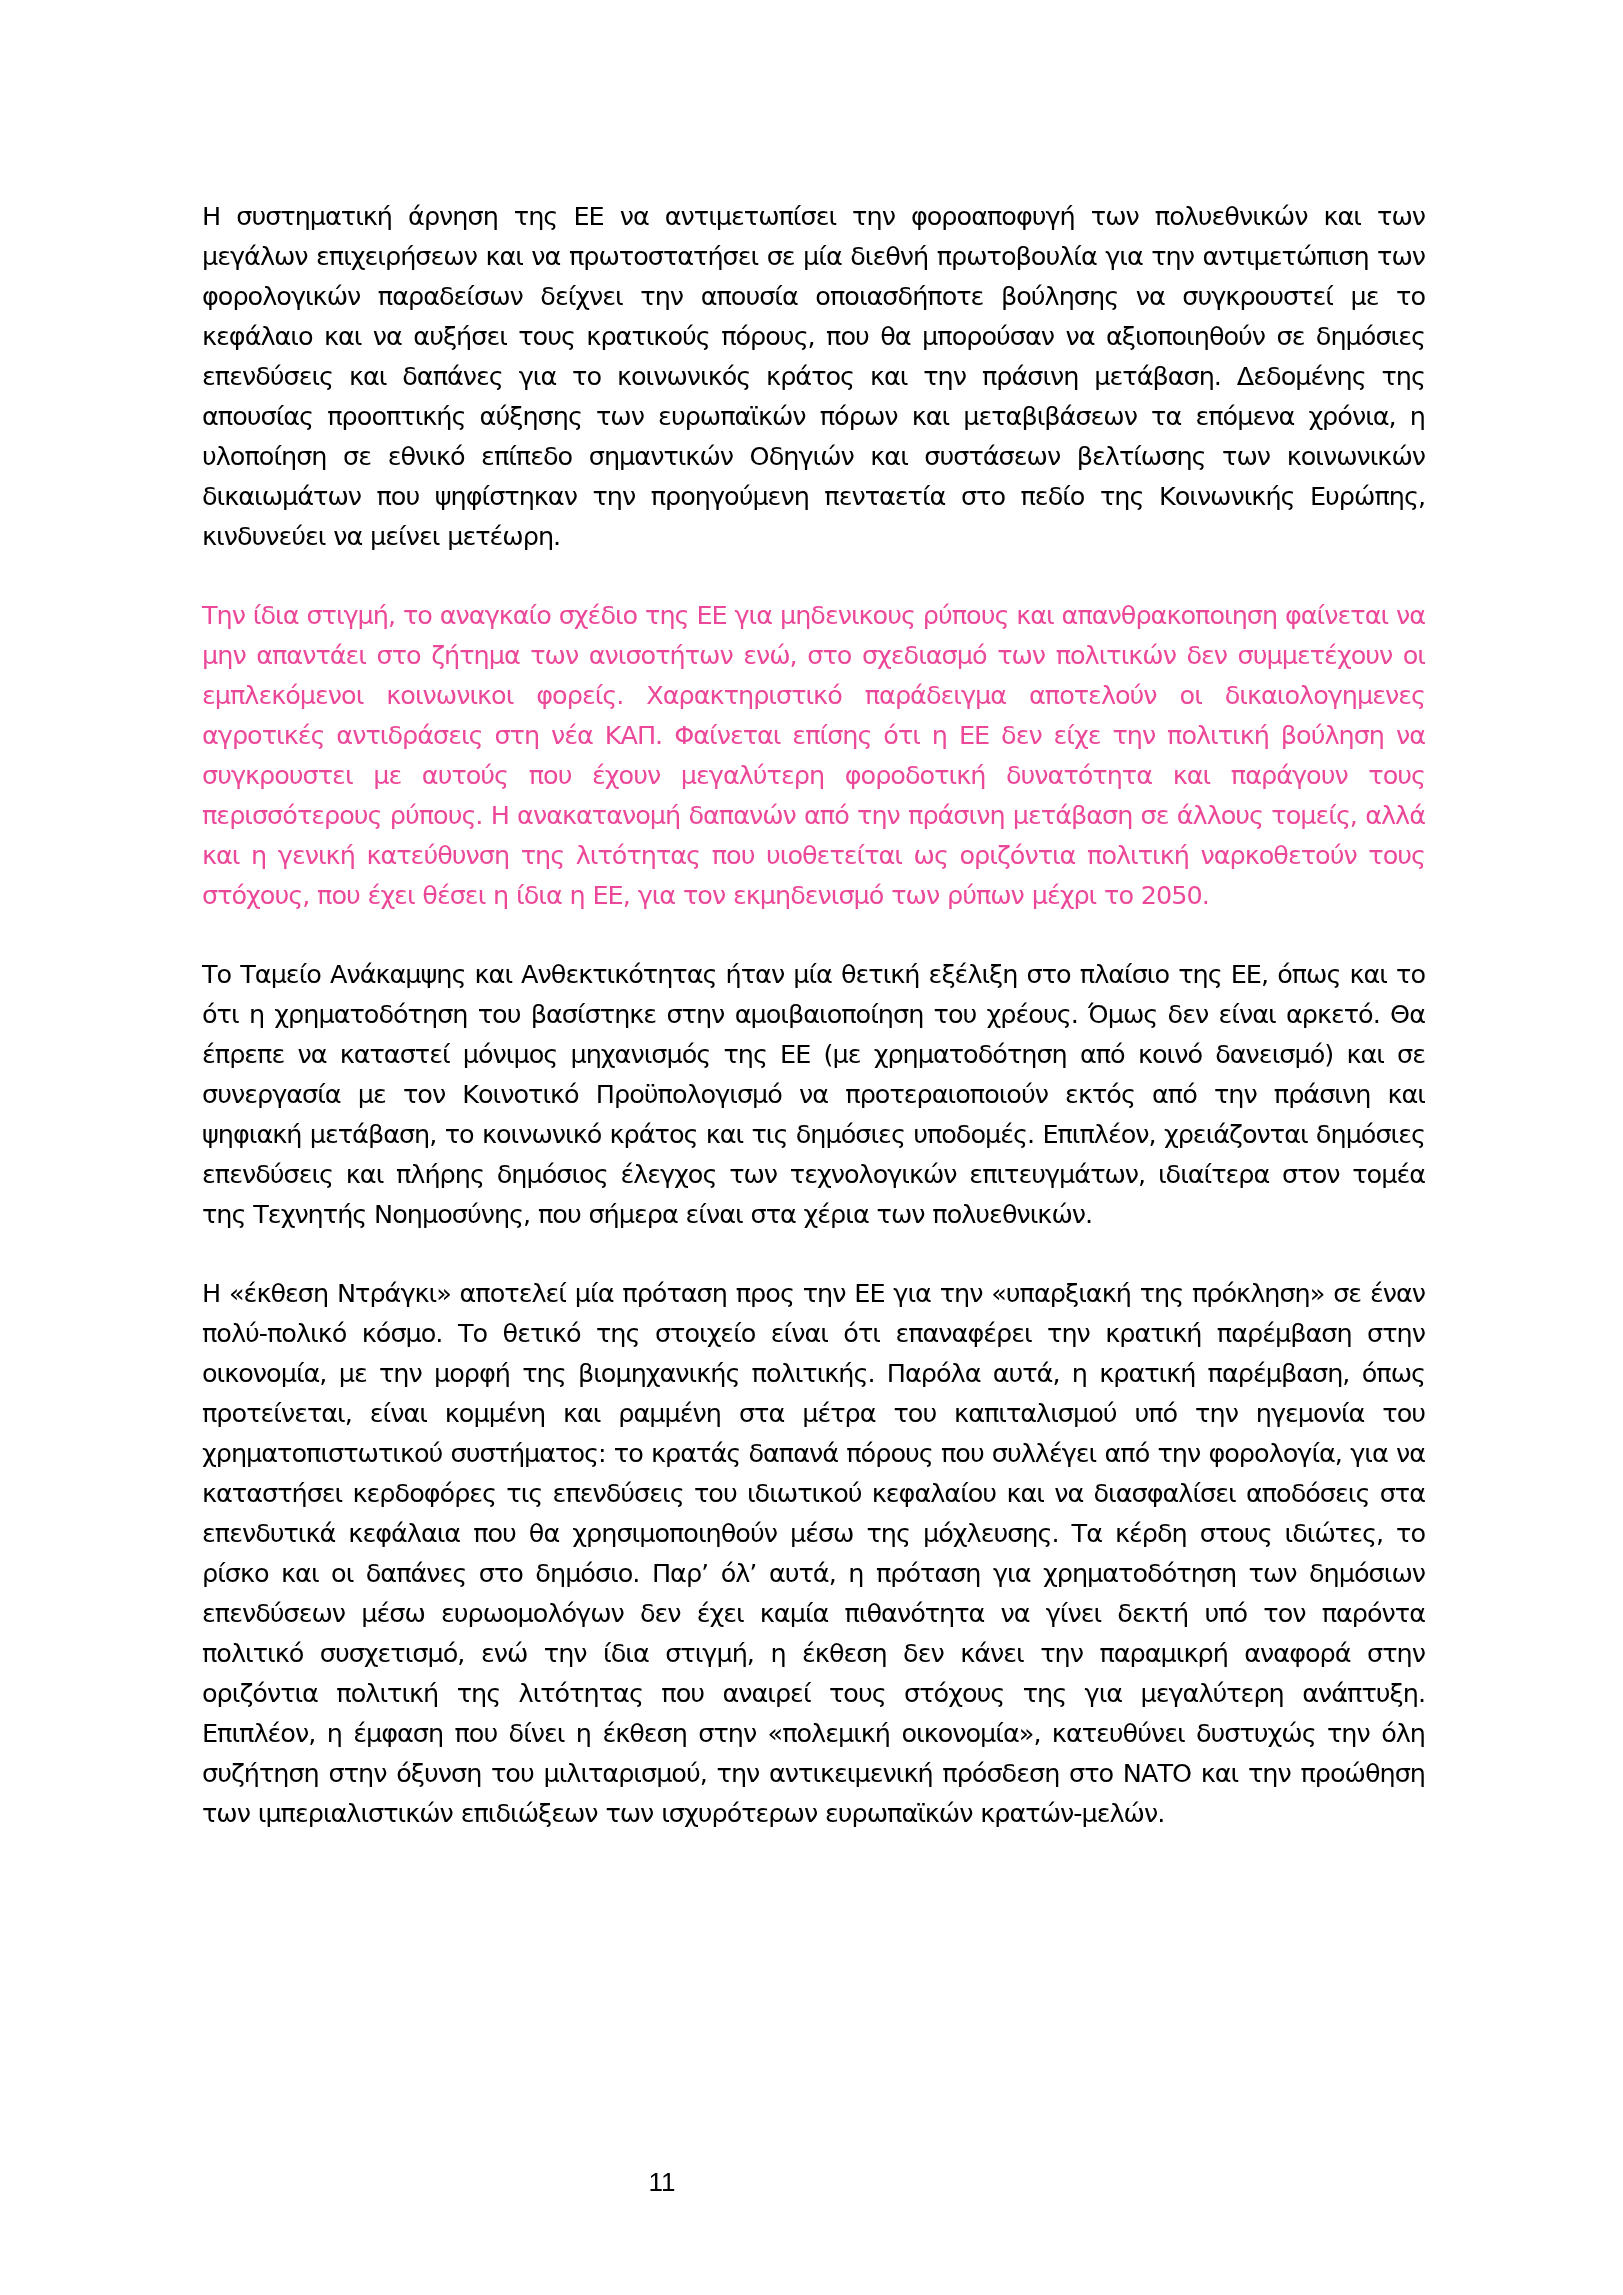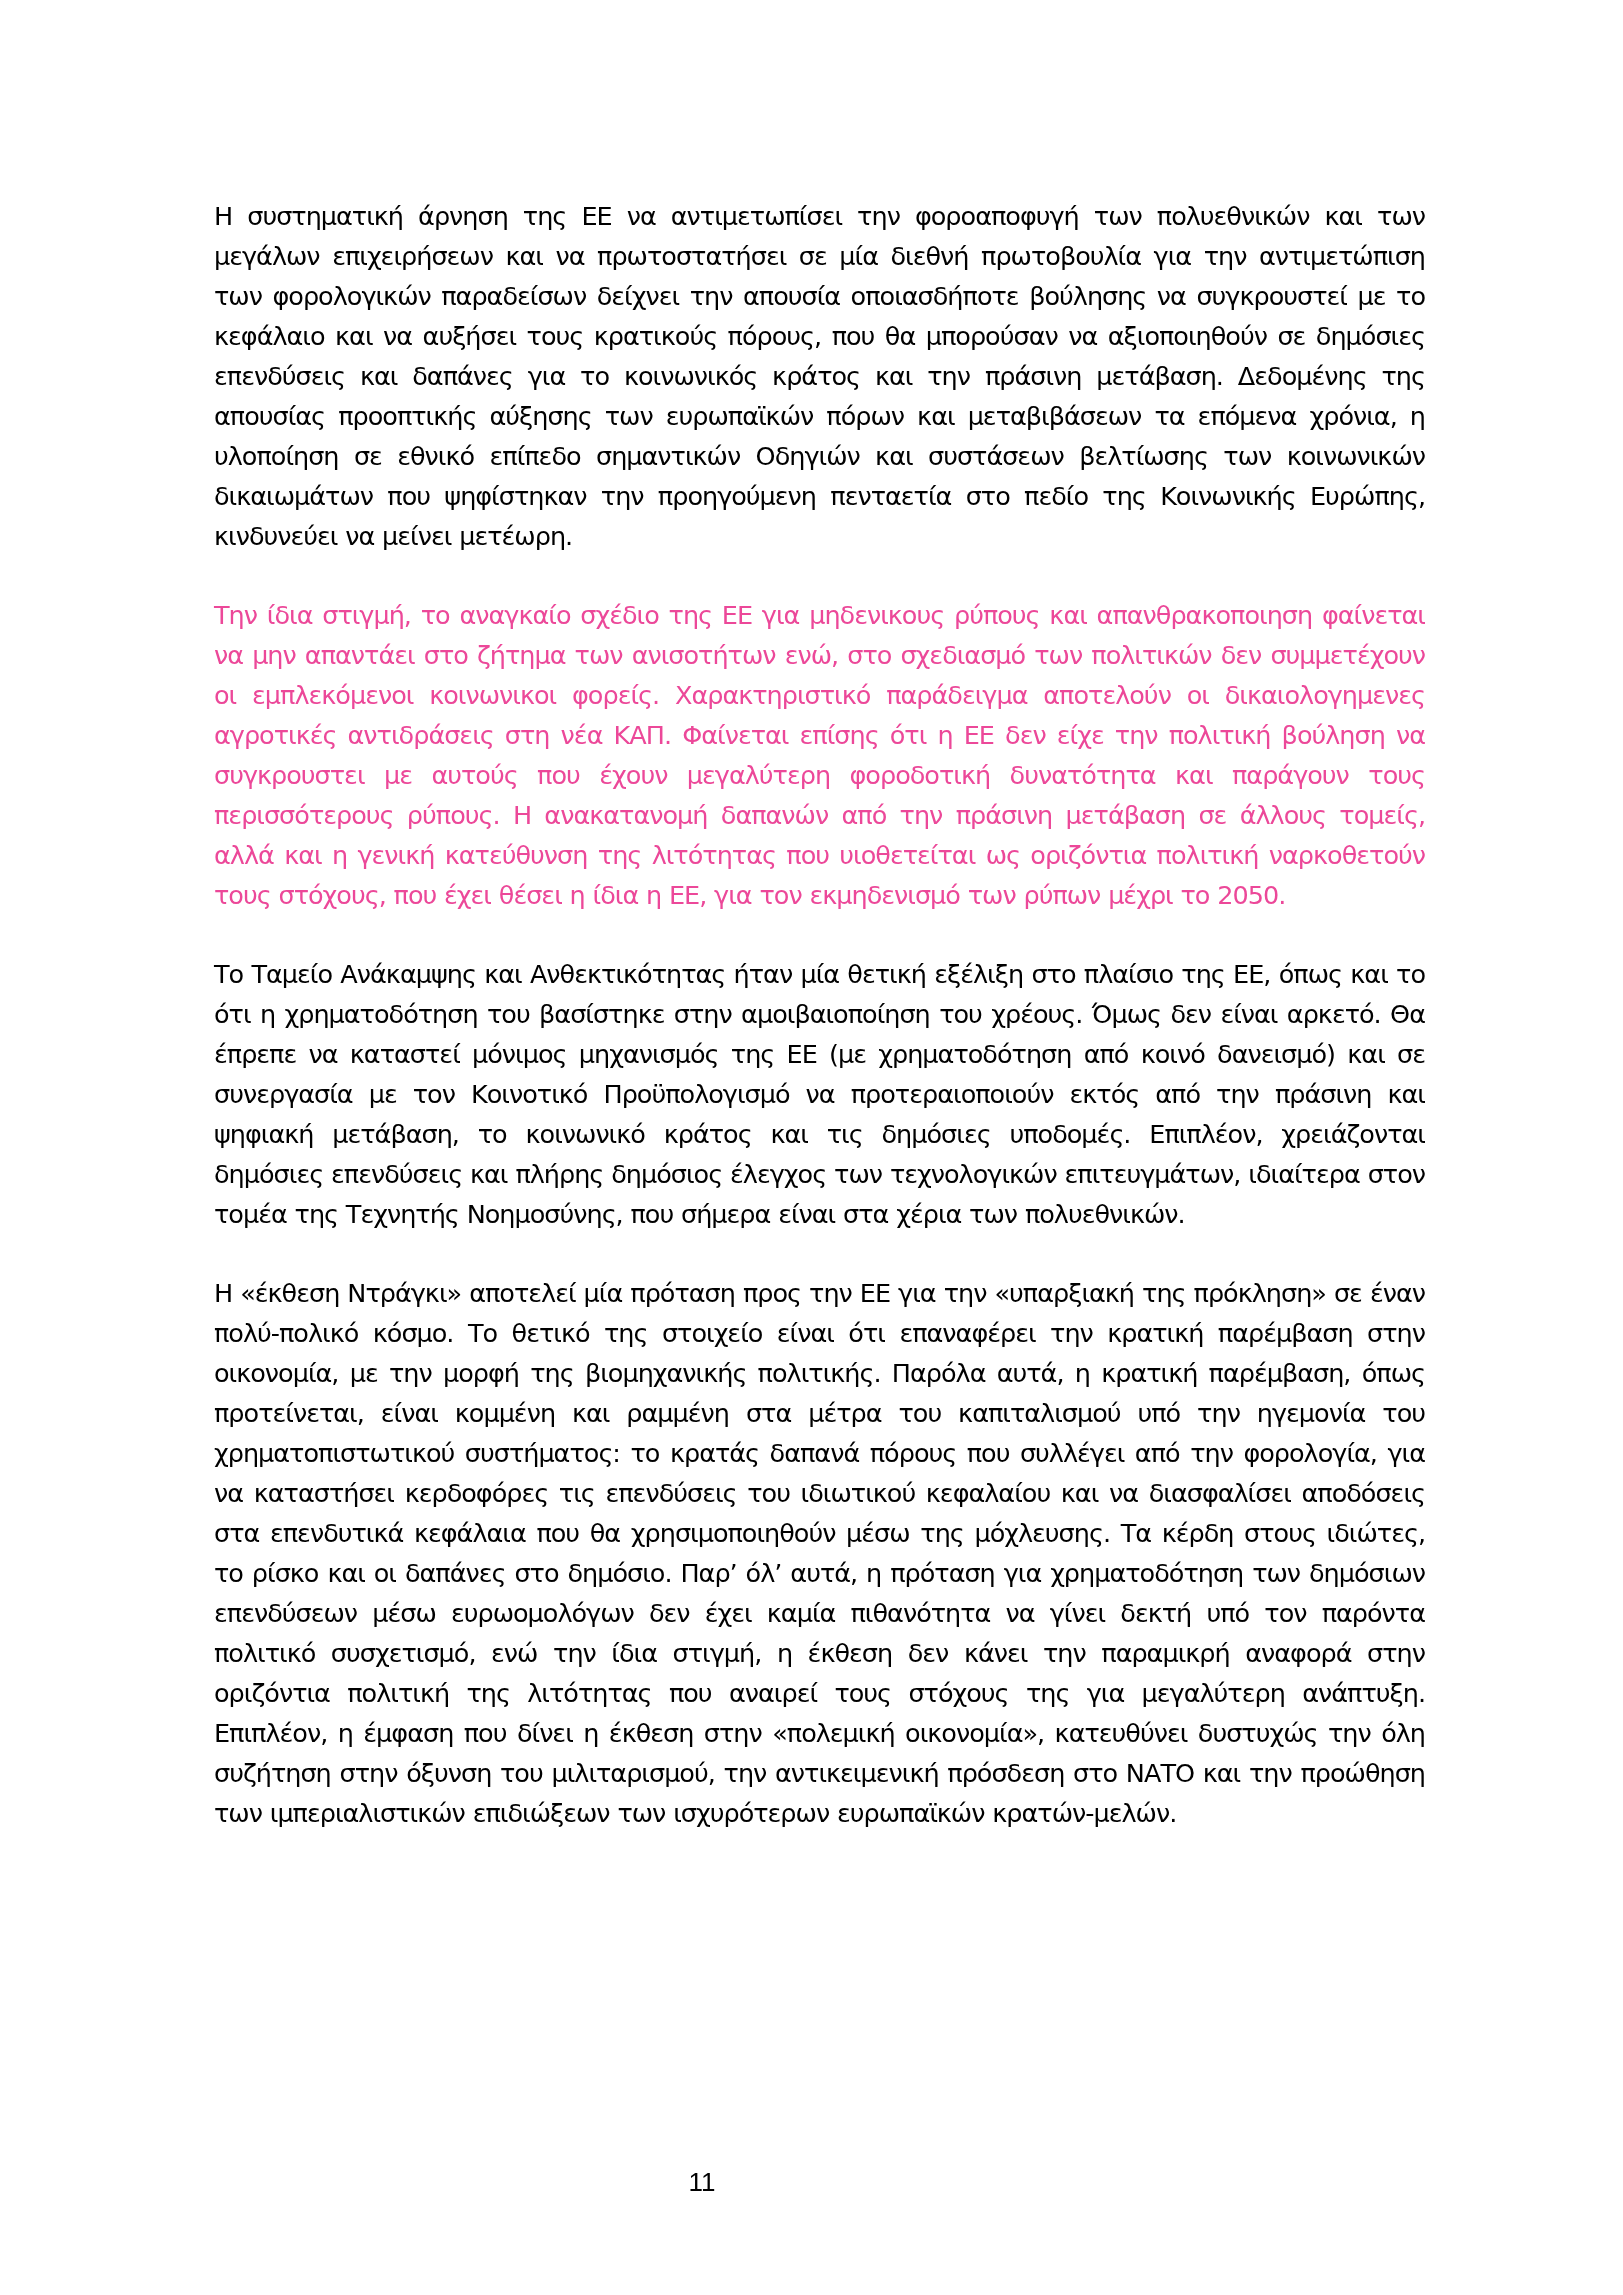--- a/index.html
+++ b/index.html
@@ -21,42 +21,41 @@
     height: 2295px;
     background: #ffffff;
   }
   .body-text {
     position: absolute;
     left: 198px;
     top: 196px;
     width: 1227px;
   }
   .para {
-    margin: 0 0 39px 16px;
+    margin: 0 0 39px 4px;
     font-size: 25.5px;
     line-height: 40px;
     text-align: justify;
     text-align-last: left;
     color: #000000;
     letter-spacing: -1px;
     word-spacing: 0.7px;
   }
   .para.gray {
     color: #ec4899;
   }
   .page-number {
     position: absolute;
     left: 0;
     width: 1324px;
     top: 2167px;
     text-align: center;
     font-size: 26px;
     color: #000000;
     font-family: "Liberation Sans", "DejaVu Sans", sans-serif;
-    margin-left: 40px;
   }
 </style>
 </head>
 <body>
 
 <div class="page">
   <div class="body-text">
     <p class="para">Η συστηματική άρνηση της ΕΕ να αντιμετωπίσει την φοροαποφυγή των πολυεθνικών και των μεγάλων επιχειρήσεων και να πρωτοστατήσει σε μία διεθνή πρωτοβουλία για την αντιμετώπιση των φορολογικών παραδείσων δείχνει την απουσία οποιασδήποτε βούλησης να συγκρουστεί με το κεφάλαιο και να αυξήσει τους κρατικούς πόρους, που θα μπορούσαν να αξιοποιηθούν σε δημόσιες επενδύσεις και δαπάνες για το κοινωνικός κράτος και την πράσινη μετάβαση. Δεδομένης της απουσίας προοπτικής αύξησης των ευρωπαϊκών πόρων και μεταβιβάσεων τα επόμενα χρόνια, η υλοποίηση σε εθνικό επίπεδο σημαντικών Οδηγιών και συστάσεων βελτίωσης των κοινωνικών δικαιωμάτων που ψηφίστηκαν την προηγούμενη πενταετία στο πεδίο της Κοινωνικής Ευρώπης, κινδυνεύει να μείνει μετέωρη.</p>
     <p class="para gray">Την ίδια στιγμή, το αναγκαίο σχέδιο της ΕΕ για μηδενικους ρύπους και απανθρακοποιηση φαίνεται να μην απαντάει στο ζήτημα των ανισοτήτων ενώ, στο σχεδιασμό των πολιτικών δεν συμμετέχουν οι εμπλεκόμενοι κοινωνικοι φορείς.  Χαρακτηριστικό παράδειγμα αποτελούν οι δικαιολογημενες αγροτικές αντιδράσεις στη νέα ΚΑΠ. Φαίνεται επίσης ότι η ΕΕ δεν είχε την πολιτική βούληση να συγκρουστει με αυτούς που έχουν μεγαλύτερη φοροδοτική δυνατότητα και παράγουν τους περισσότερους ρύπους. Η ανακατανομή δαπανών από την πράσινη μετάβαση σε άλλους τομείς, αλλά και η γενική κατεύθυνση της λιτότητας που υιοθετείται ως οριζόντια πολιτική ναρκοθετούν τους στόχους, που έχει θέσει η ίδια η ΕΕ, για τον εκμηδενισμό των ρύπων μέχρι το 2050.</p>
     <p class="para">Το Ταμείο Ανάκαμψης και Ανθεκτικότητας ήταν μία θετική εξέλιξη στο πλαίσιο της ΕΕ, όπως και το ότι η χρηματοδότηση του βασίστηκε στην αμοιβαιοποίηση του χρέους. Όμως δεν είναι αρκετό. Θα έπρεπε να καταστεί μόνιμος μηχανισμός της ΕΕ (με χρηματοδότηση από κοινό δανεισμό) και σε συνεργασία με τον Κοινοτικό Προϋπολογισμό να προτεραιοποιούν εκτός από την πράσινη και ψηφιακή μετάβαση, το κοινωνικό κράτος και τις δημόσιες υποδομές. Επιπλέον, χρειάζονται δημόσιες επενδύσεις και πλήρης δημόσιος έλεγχος των τεχνολογικών επιτευγμάτων, ιδιαίτερα στον τομέα της Τεχνητής Νοημοσύνης, που σήμερα είναι στα χέρια των πολυεθνικών.</p>

